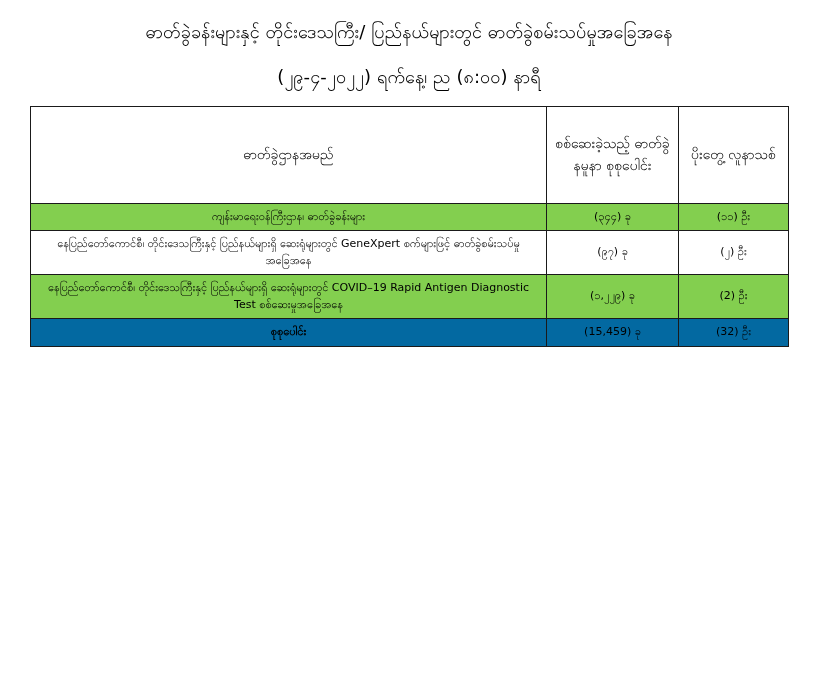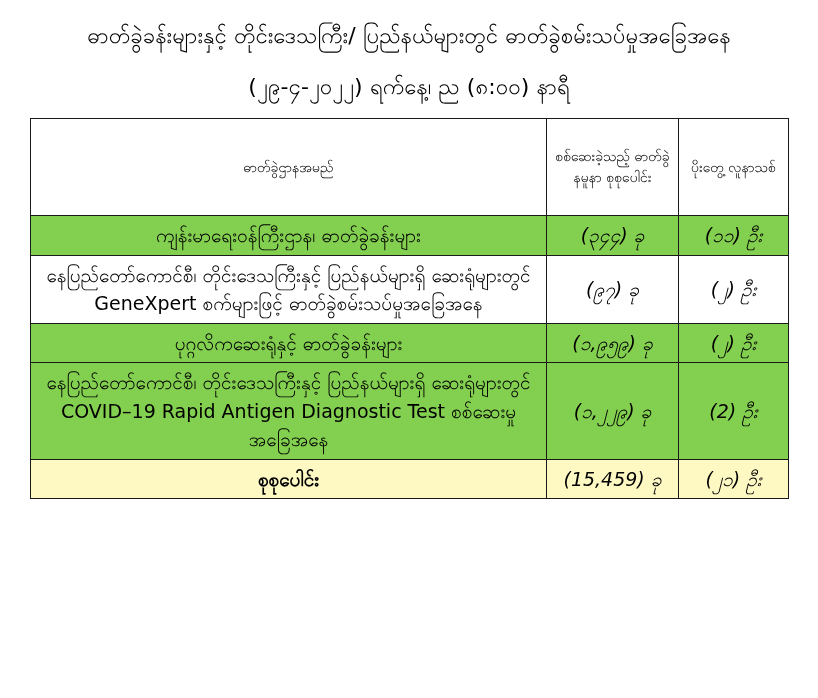--- a/index.html
+++ b/index.html
@@ -18,21 +18,21 @@
     position: relative;
     width: 818px;
     height: 698px;
     box-sizing: border-box;
   }
   .title-block {
     padding: 18px 60px 0 60px;
     text-align: center;
   }
   .title-line {
-    font-size: 22px;
+    font-size: 18px;
     line-height: 1.6;
     font-weight: normal;
     letter-spacing: 0.1px;
   }
   .title-line.second {
     margin-top: 16px;
   }
   .table-wrap {
     margin: 14px 30px 0 30px;
   }
@@ -44,44 +44,43 @@
     padding-left: 39px;
   }
   table.report col.c1 { width: 516px; }
   table.report col.c2 { width: 132px; }
   table.report col.c3 { width: 110px; }
 
   table.report th,
   table.report td {
     border: 1.1px solid #1a1a1a;
     padding: 5px 6px;
-    font-size: 19px;
+    font-size: 11px;
     line-height: 1.5;
     vertical-align: middle;
     text-align: center;
     font-weight: normal;
   }
   table.report th {
     height: 86px;
     font-size: 14px;
     line-height: 1.55;
   }
   .row-green td { background: #83cf4f; }
   .row-white td { background: #ffffff; }
   .row-total td {
-    background: #fef9c3;
+    background: #0369a1;
     font-weight: bold;
   }
   .row-total td.name { font-weight: bold; }
   td.name {
     padding: 7px 10px;
   }
   td.num {
     white-space: nowrap;
-    font-style: italic;
   }
 </style>
 </head>
 <body>
 
 <div class="page">
 
   <div class="title-block">
     <div class="title-line">ဓာတ်ခွဲခန်းများနှင့် တိုင်းဒေသကြီး/ ပြည်နယ်များတွင် ဓာတ်ခွဲစမ်းသပ်မှုအခြေအနေ</div>
     <div class="title-line second">(၂၉-၄-၂၀၂၂) ရက်နေ့၊ ည (၈:၀၀) နာရီ</div>
@@ -106,31 +105,26 @@
             <td class="name">ကျန်းမာရေးဝန်ကြီးဌာန၊ ဓာတ်ခွဲခန်းများ</td>
             <td class="num">(၃၄၄) ခု</td>
             <td class="num">(၁၁) ဦး</td>
           </tr>
           <tr class="row-white">
             <td class="name">နေပြည်တော်ကောင်စီ၊ တိုင်းဒေသကြီးနှင့် ပြည်နယ်များရှိ ဆေးရုံများတွင် GeneXpert စက်များဖြင့် ဓာတ်ခွဲစမ်းသပ်မှုအခြေအနေ</td>
             <td class="num">(၉၇) ခု</td>
             <td class="num">(၂) ဦး</td>
           </tr>
           <tr class="row-green">
-            <td class="name">ပုဂ္ဂလိကဆေးရုံနှင့် ဓာတ်ခွဲခန်းများ</td>
-            <td class="num">(၁,၉၅၉) ခု</td>
-            <td class="num">(၂) ဦး</td>
-          </tr>
-          <tr class="row-green">
             <td class="name">နေပြည်တော်ကောင်စီ၊ တိုင်းဒေသကြီးနှင့် ပြည်နယ်များရှိ ဆေးရုံများတွင် COVID–19 Rapid Antigen Diagnostic Test စစ်ဆေးမှုအခြေအနေ</td>
             <td class="num">(၁,၂၂၉) ခု</td>
             <td class="num">(2) ဦး</td>
           </tr>
           <tr class="row-total">
             <td class="name">စုစုပေါင်း</td>
             <td class="num">(15,459) ခု</td>
-            <td class="num">(၂၁) ဦး</td>
+            <td class="num">(32) ဦး</td>
           </tr>
         </tbody>
     </table>
   </div>
 
 </div>
 
 </body></html>

